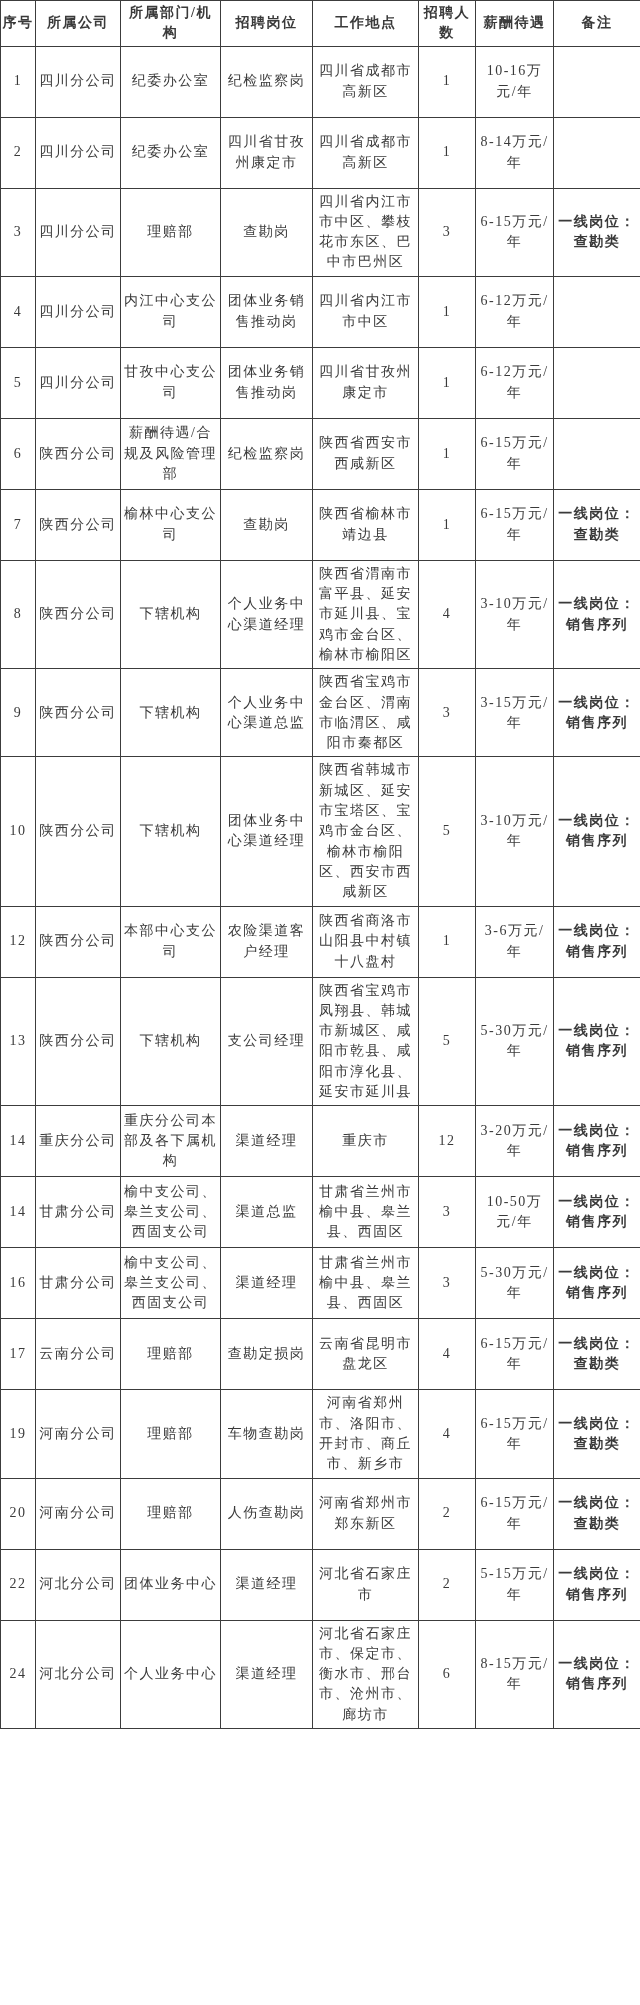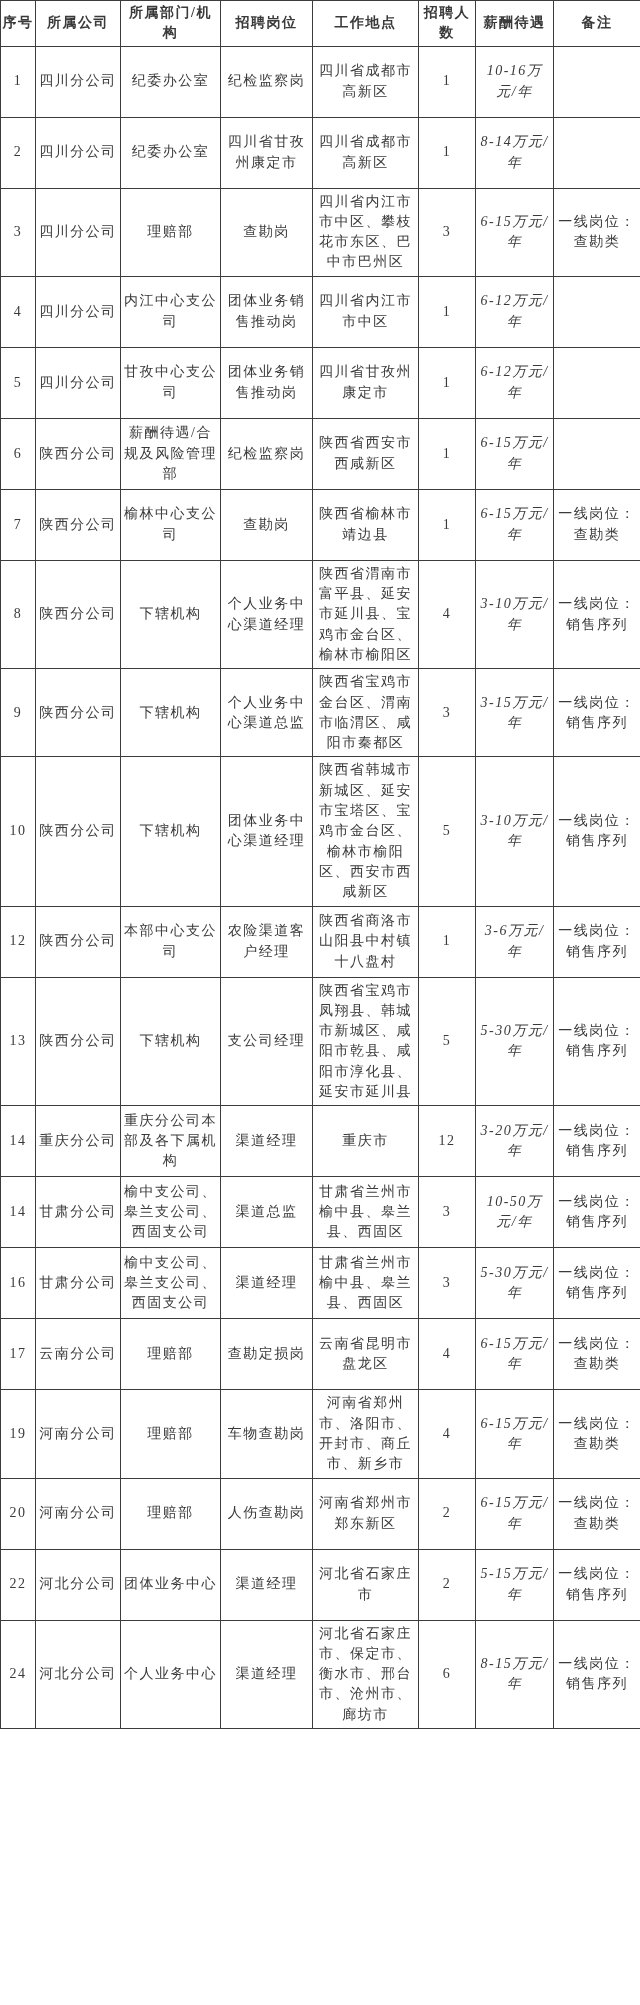--- a/index.html
+++ b/index.html
@@ -49,26 +49,26 @@
   col.c-dept     { width: 100px; }
   col.c-position { width: 92px; }
   col.c-location { width: 106px; }
   col.c-count    { width: 57px; }
   col.c-salary   { width: 78px; }
   col.c-note     { width: 87px; }
 
   td.cell-note {
     text-align: left;
     padding-left: 5px;
+    font-weight: bold;
   }
   td.cell-salary {
     padding-left: 3px;
     padding-right: 3px;
     letter-spacing: 0.5px;
-    font-style: italic;
   }
   td.cell-seq {
     letter-spacing: 0;
   }
 </style>
 </head>
 <body>
 
 <div class="page">
   <table class="recruit">

